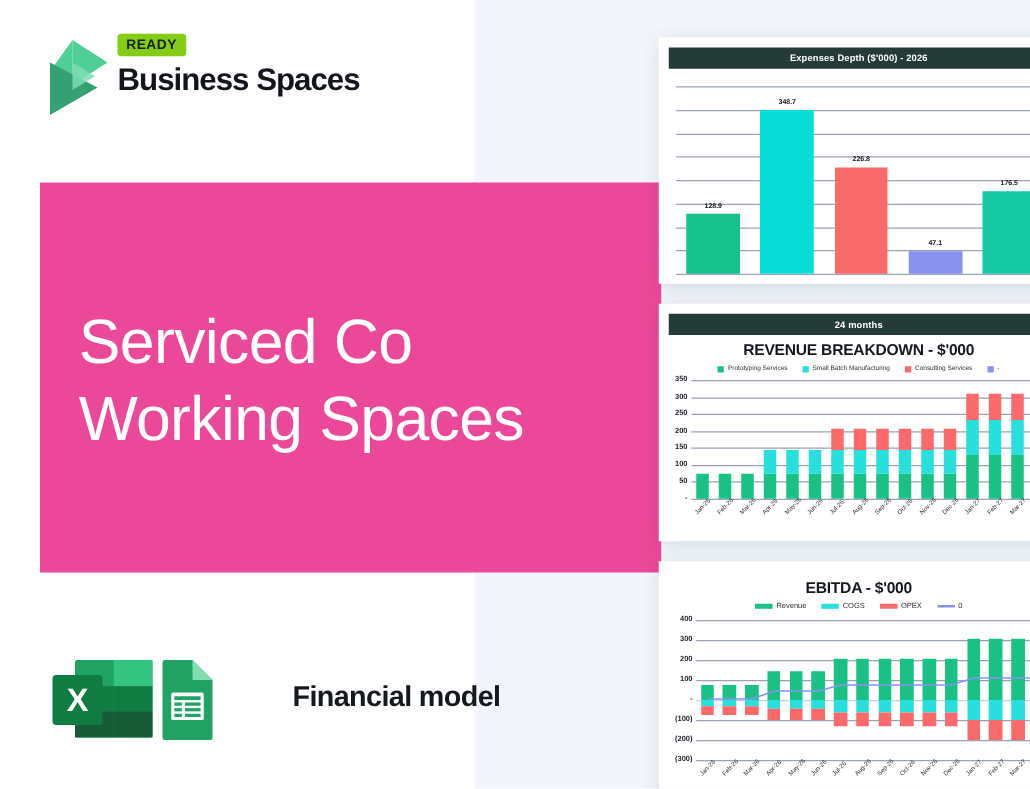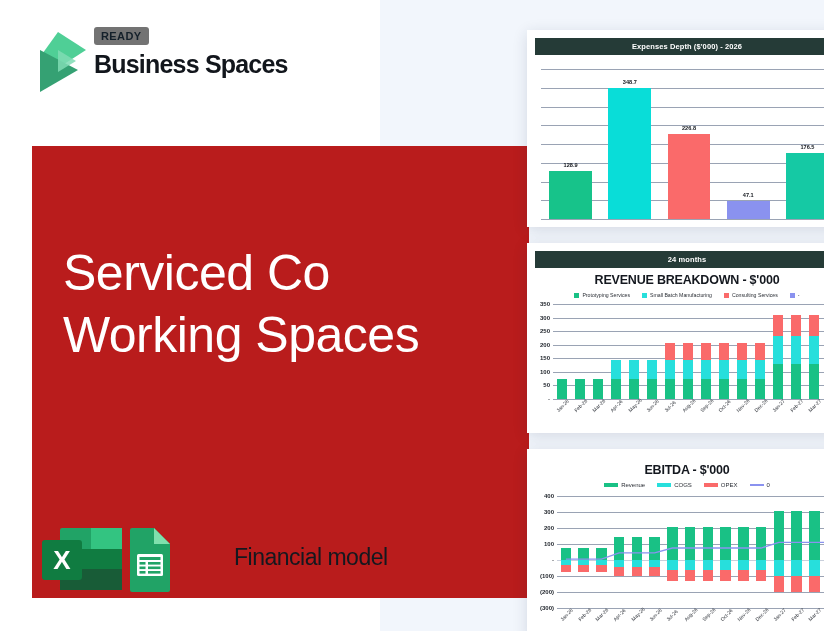--- a/index.html
+++ b/index.html
@@ -16,47 +16,47 @@
     position: absolute; left: 380px; top: 0; width: 444px; height: 631px;
     background: #f2f6fc;
   }
 
   
   .brand { position: absolute; left: 26px; top: 26px; width: 330px; height: 74px; }
   .brand-logo { position: absolute; left: 0; top: 4px; width: 62px; height: 64px; }
   .brand-text { position: absolute; left: 68px; top: 0px; }
   .ready-badge {
     display: inline-block;
-    background: #737373; color: #14202a;
+    background: #84cc16; color: #14202a;
     font-size: 11px; font-weight: 700; letter-spacing: .4px;
     padding: 3px 7px 3px 7px; border-radius: 3px;
   }
   .brand-name {
     margin-top: 5px;
     font-size: 25px; font-weight: 700; letter-spacing: -.8px; color: #12161c;
     white-space: nowrap;
   }
 
   
   .hero {
-    position: absolute; left: 32px; top: 146px; width: 497px; height: 452px;
-    background: #b91c1c;
+    position: absolute; left: 32px; top: 146px; width: 497px; height: 312px;
+    background: #ec4899;
   }
   .hero-title {
     position: absolute; left: 31px; top: 96px;
     color: #ffffff; font-size: 50px; line-height: 62px; font-weight: 400;
     letter-spacing: -.5px; white-space: pre-line;
   }
 
   
   .formats { position: absolute; left: 32px; top: 522px; height: 74px; }
   .fmt-icons { position: absolute; left: 0; top: 0; width: 140px; height: 74px; }
   .fmt-label {
     position: absolute; left: 202px; top: 22px;
-    font-size: 23px; font-weight: 400; color: #14181f; letter-spacing: -.5px;
+    font-size: 23px; font-weight: 700; color: #14181f; letter-spacing: -.5px;
     white-space: nowrap;
   }
 
   
   .card {
     position: absolute; background: #ffffff;
     box-shadow: 0 3px 14px rgba(25,45,70,.14);
     overflow: hidden;
   }
   #card-expenses { left: 527px; top: 30px;  width: 320px; height: 197px; }

